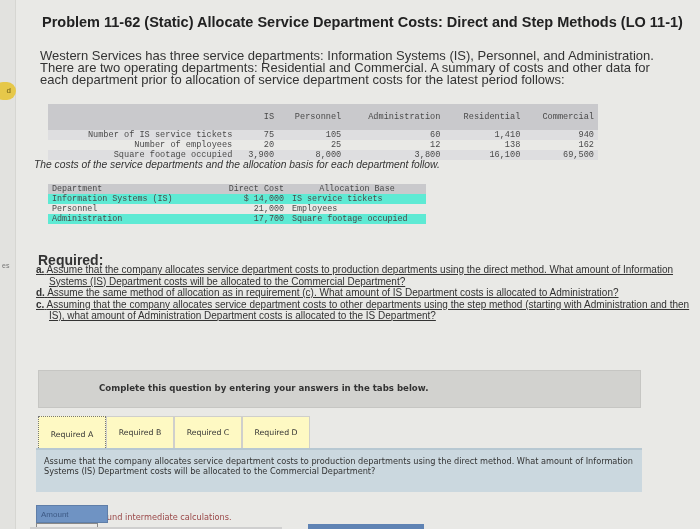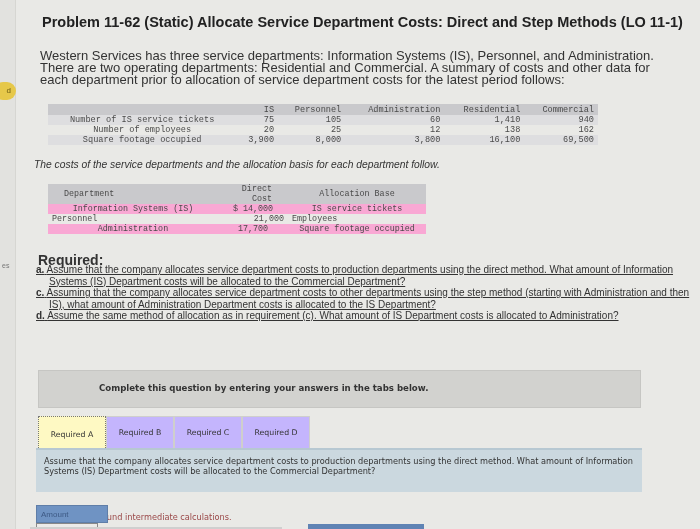--- a/index.html
+++ b/index.html
@@ -29,34 +29,34 @@
   }
   .intro {
     position: absolute; left: 0; top: 50px; width: 640px;
     font-size: 13px; line-height: 12px; color: #333;
   }
   .mono { font-family: "Liberation Mono", monospace; }
   table.data1 {
     position: absolute; left: 8px; top: 104px; width: 550px;
     border-collapse: collapse; font-size: 8.6px; color: #4a4a4a;
   }
-  table.data1 th { background: #c9c9cc; font-weight: normal; text-align: right; padding: 0 4px; height: 11px; line-height: 10px; }
+  table.data1 th { background: #c9c9cc; font-weight: normal; text-align: right; padding: 8px 4px; height: 11px; line-height: 10px; }
   table.data1 td { padding: 0 4px; height: 10px; line-height: 10px; text-align: right; }
-  table.data1 td:first-child, table.data1 th:first-child { text-align: center; }
+  table.data1 td:first-child, table.data1 th:first-child { text-align: right; }
   table.data1 tr.alt td { background: #dedee0; }
   .costs-intro {
     position: absolute; left: -6px; top: 159px; font-size: 10.3px; color: #333; font-style: italic;
   }
   table.data2 {
     position: absolute; left: 8px; top: 184px; width: 378px;
     border-collapse: collapse; font-size: 8.4px; color: #4a4a4a;
   }
-  table.data2 th { background: #c9c9cc; font-weight: normal; padding: 0 16px; height: 10px; line-height: 10px; }
+  table.data2 th { background: #c9c9cc; font-weight: normal; padding: 0 4px; height: 10px; line-height: 10px; }
   table.data2 td { padding: 0 4px; height: 10px; line-height: 10px; }
-  table.data2 tr.alt td { background: #f9a8d4; text-align: center; }
+  table.data2 tr.alt td { background: #5eead4; }
   .col-dept { text-align: left; width: 170px; }
   .col-cost { text-align: right; width: 70px; }
   .col-base { text-align: left; }
   .required-label {
     position: absolute; left: -2px; top: 252px; font-size: 14px; font-weight: bold; color: #333;
   }
   .req-list {
     position: absolute; left: -4px; top: 264px; width: 660px; font-size: 10px; line-height: 11.5px; color: #333;
   }
   .req-item { padding-left: 13px; text-indent: -13px; margin-bottom: 0; text-decoration: underline; }
@@ -64,21 +64,21 @@
   .instr-box {
     position: absolute; left: -2px; top: 370px; width: 603px; height: 38px;
     background: #d2d2cf; border: 1px solid #c6c6c3;
   }
   .instr-text {
     position: absolute; left: 12px; top: 12px; font-family: "DejaVu Sans", sans-serif;
     font-size: 8.6px; font-weight: bold; color: #333; margin-left: 48px;
   }
   .tabs { position: absolute; left: -2px; top: 416px; height: 34px; display: flex; }
   .tab {
-    width: 68px; height: 34px; background: #c4b5fd; border: 1px solid #cfcfcc;
+    width: 68px; height: 34px; background: #fef9c3; border: 1px solid #cfcfcc;
     font-family: "DejaVu Sans", sans-serif; font-size: 7.8px; color: #333;
     text-align: center; line-height: 32px; cursor: pointer;
   }
   .tab.active { border: 1px dotted #777; background: #fef9c3; line-height: 36px; }
   .tab-panel {
     position: absolute; left: -4px; top: 448px; width: 606px; height: 44px;
     background: #cbd8df; border-top: 2px solid #b7c8d2;
   }
   .panel-text {
     position: absolute; left: 8px; top: 6px; width: 590px;
@@ -178,22 +178,22 @@
         <td class="col-cost">17,700</td>
         <td class="col-base">Square footage occupied</td>
       </tr>
     </tbody>
   </table>
 
   <div class="required-label">Required:</div>
 
   <div class="req-list">
     <div class="req-item"><b>a.</b> <span>Assume that the company allocates service department costs to production departments using the direct method. What amount of Information Systems (IS) Department costs will be allocated to the Commercial Department?</span></div>
+    <div class="req-item"><b>d.</b> <span>Assume the same method of allocation as in requirement (c). What amount of IS Department costs is allocated to Administration?</span></div>
     <div class="req-item"><b>c.</b> <span>Assuming that the company allocates service department costs to other departments using the step method (starting with Administration and then IS), what amount of Administration Department costs is allocated to the IS Department?</span></div>
-    <div class="req-item"><b>d.</b> <span>Assume the same method of allocation as in requirement (c). What amount of IS Department costs is allocated to Administration?</span></div>
   </div>
 
   <div class="instr-box">
     <div class="instr-text">Complete this question by entering your answers in the tabs below.</div>
   </div>
 
   <div class="tabs">
     <div class="tab active">Required A</div>
     <div class="tab">Required B</div>
     <div class="tab">Required C</div>

